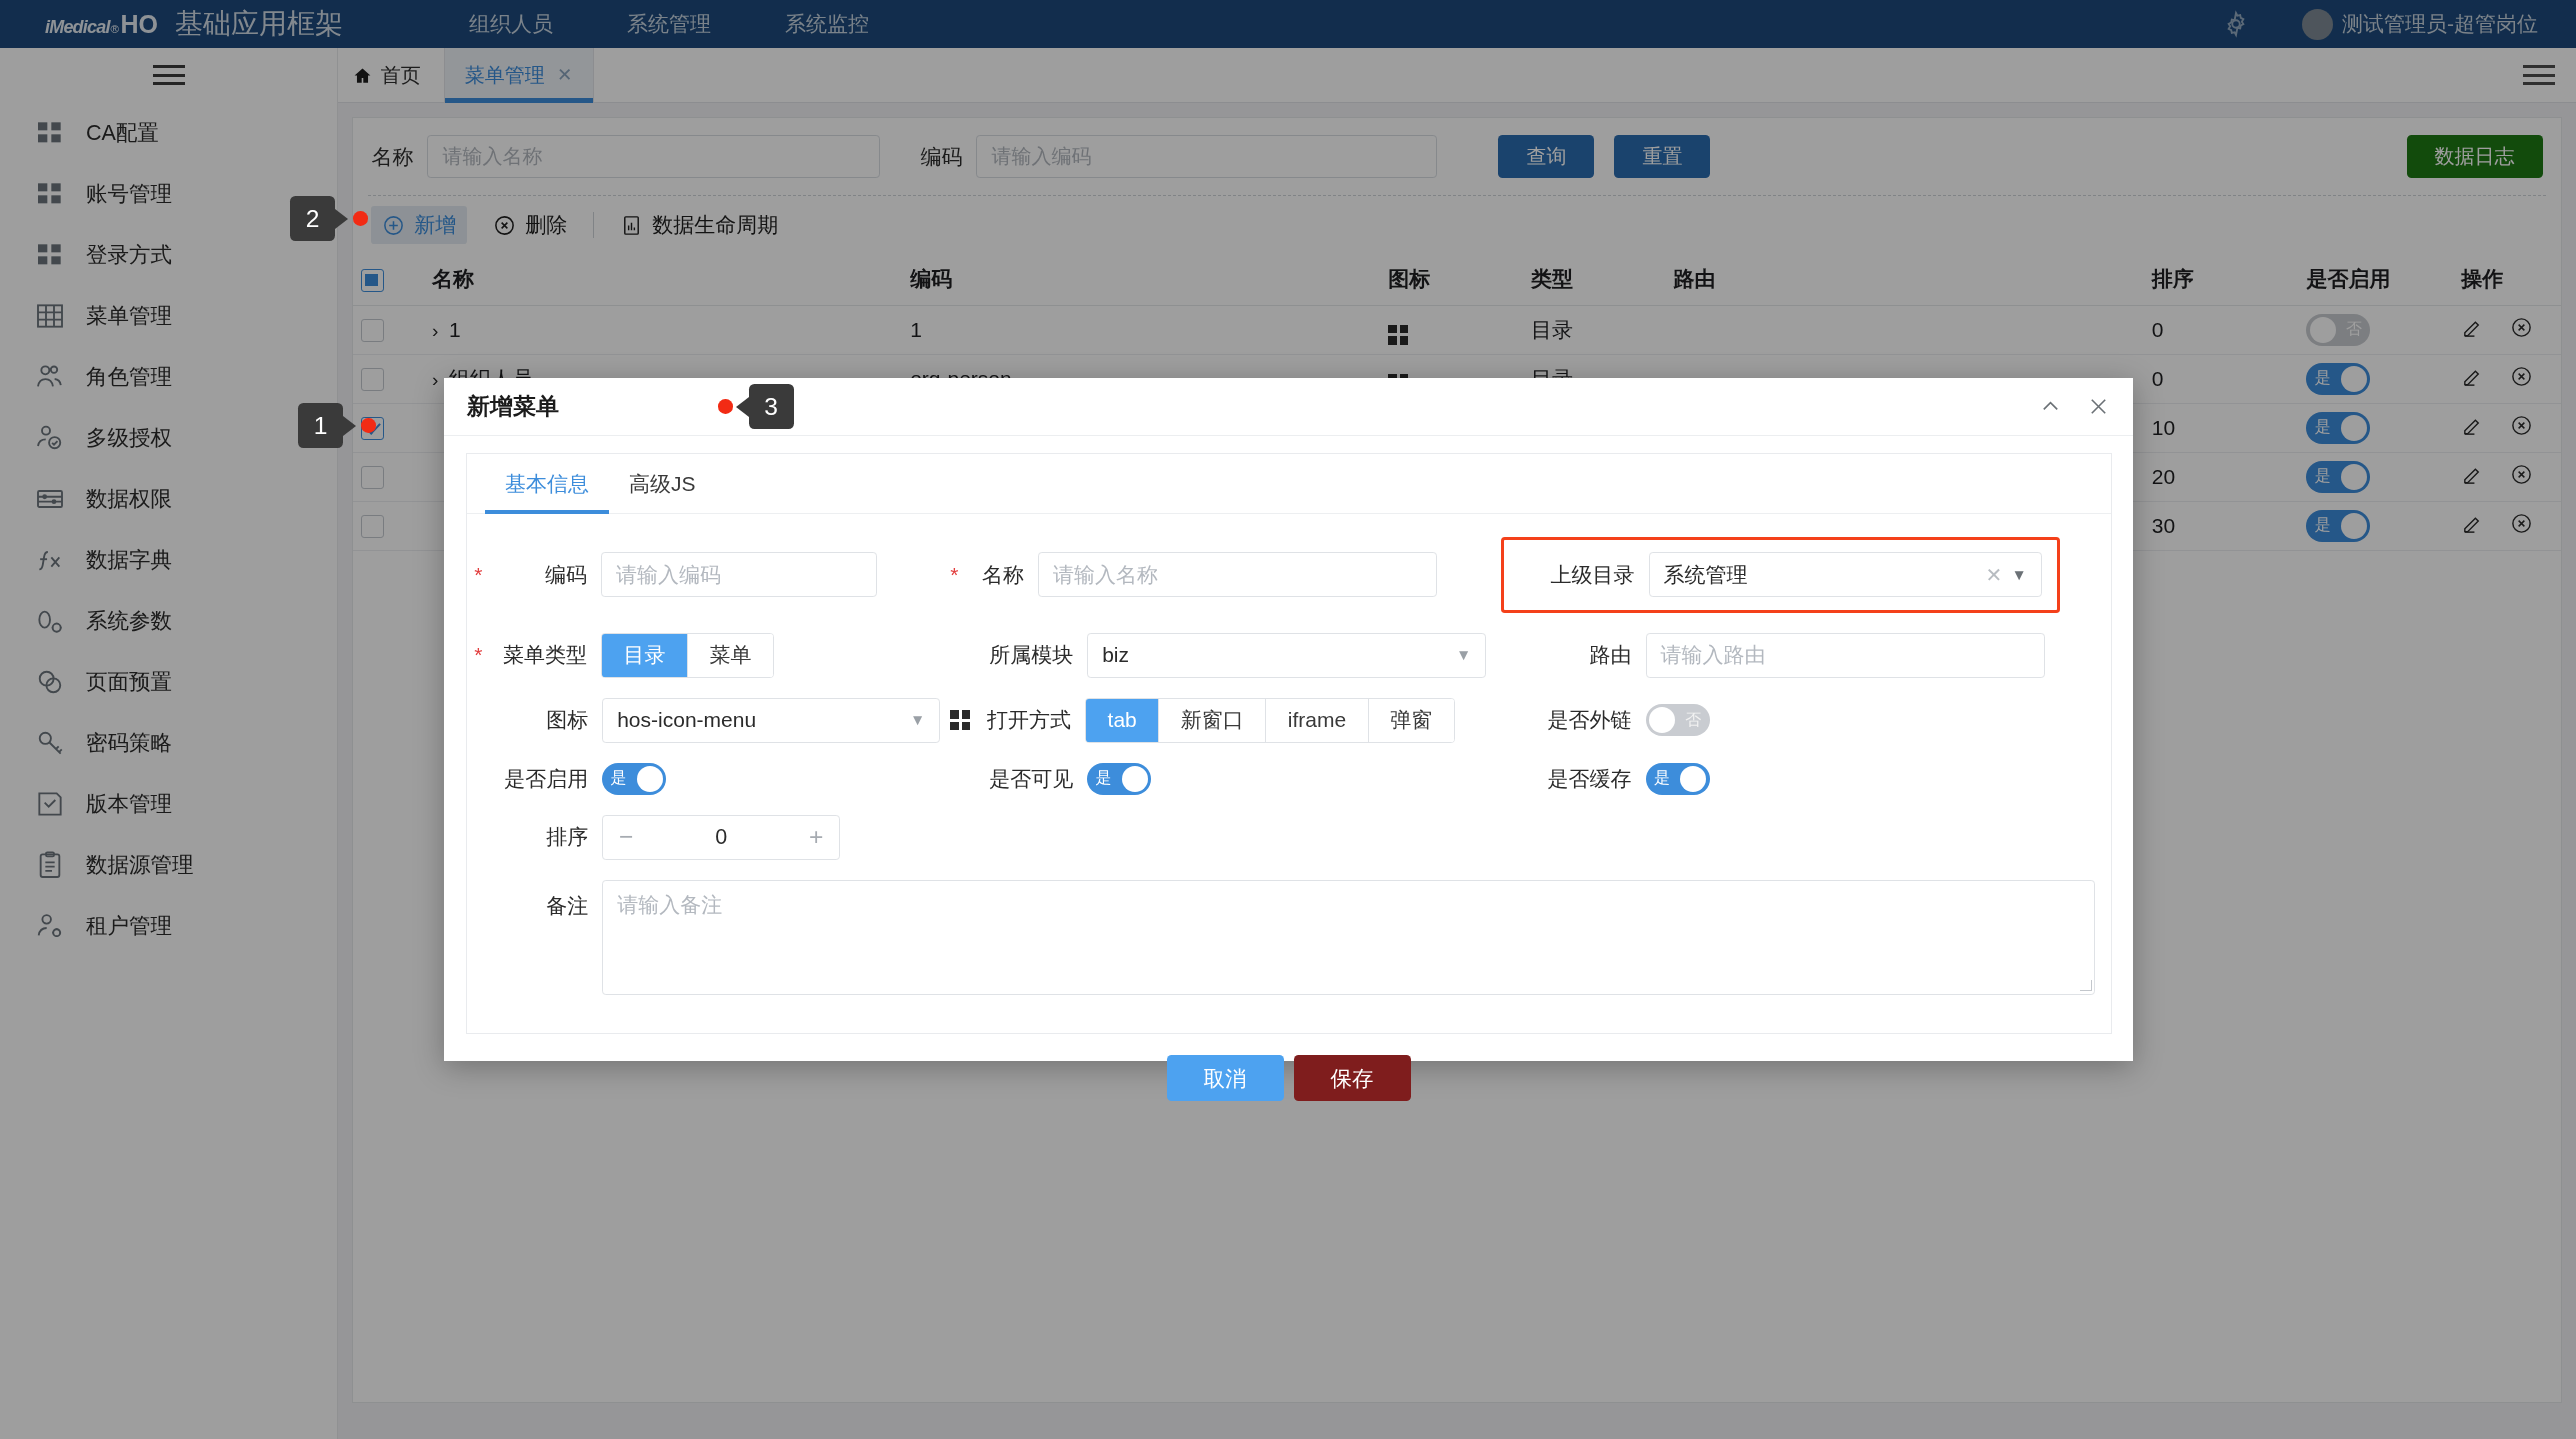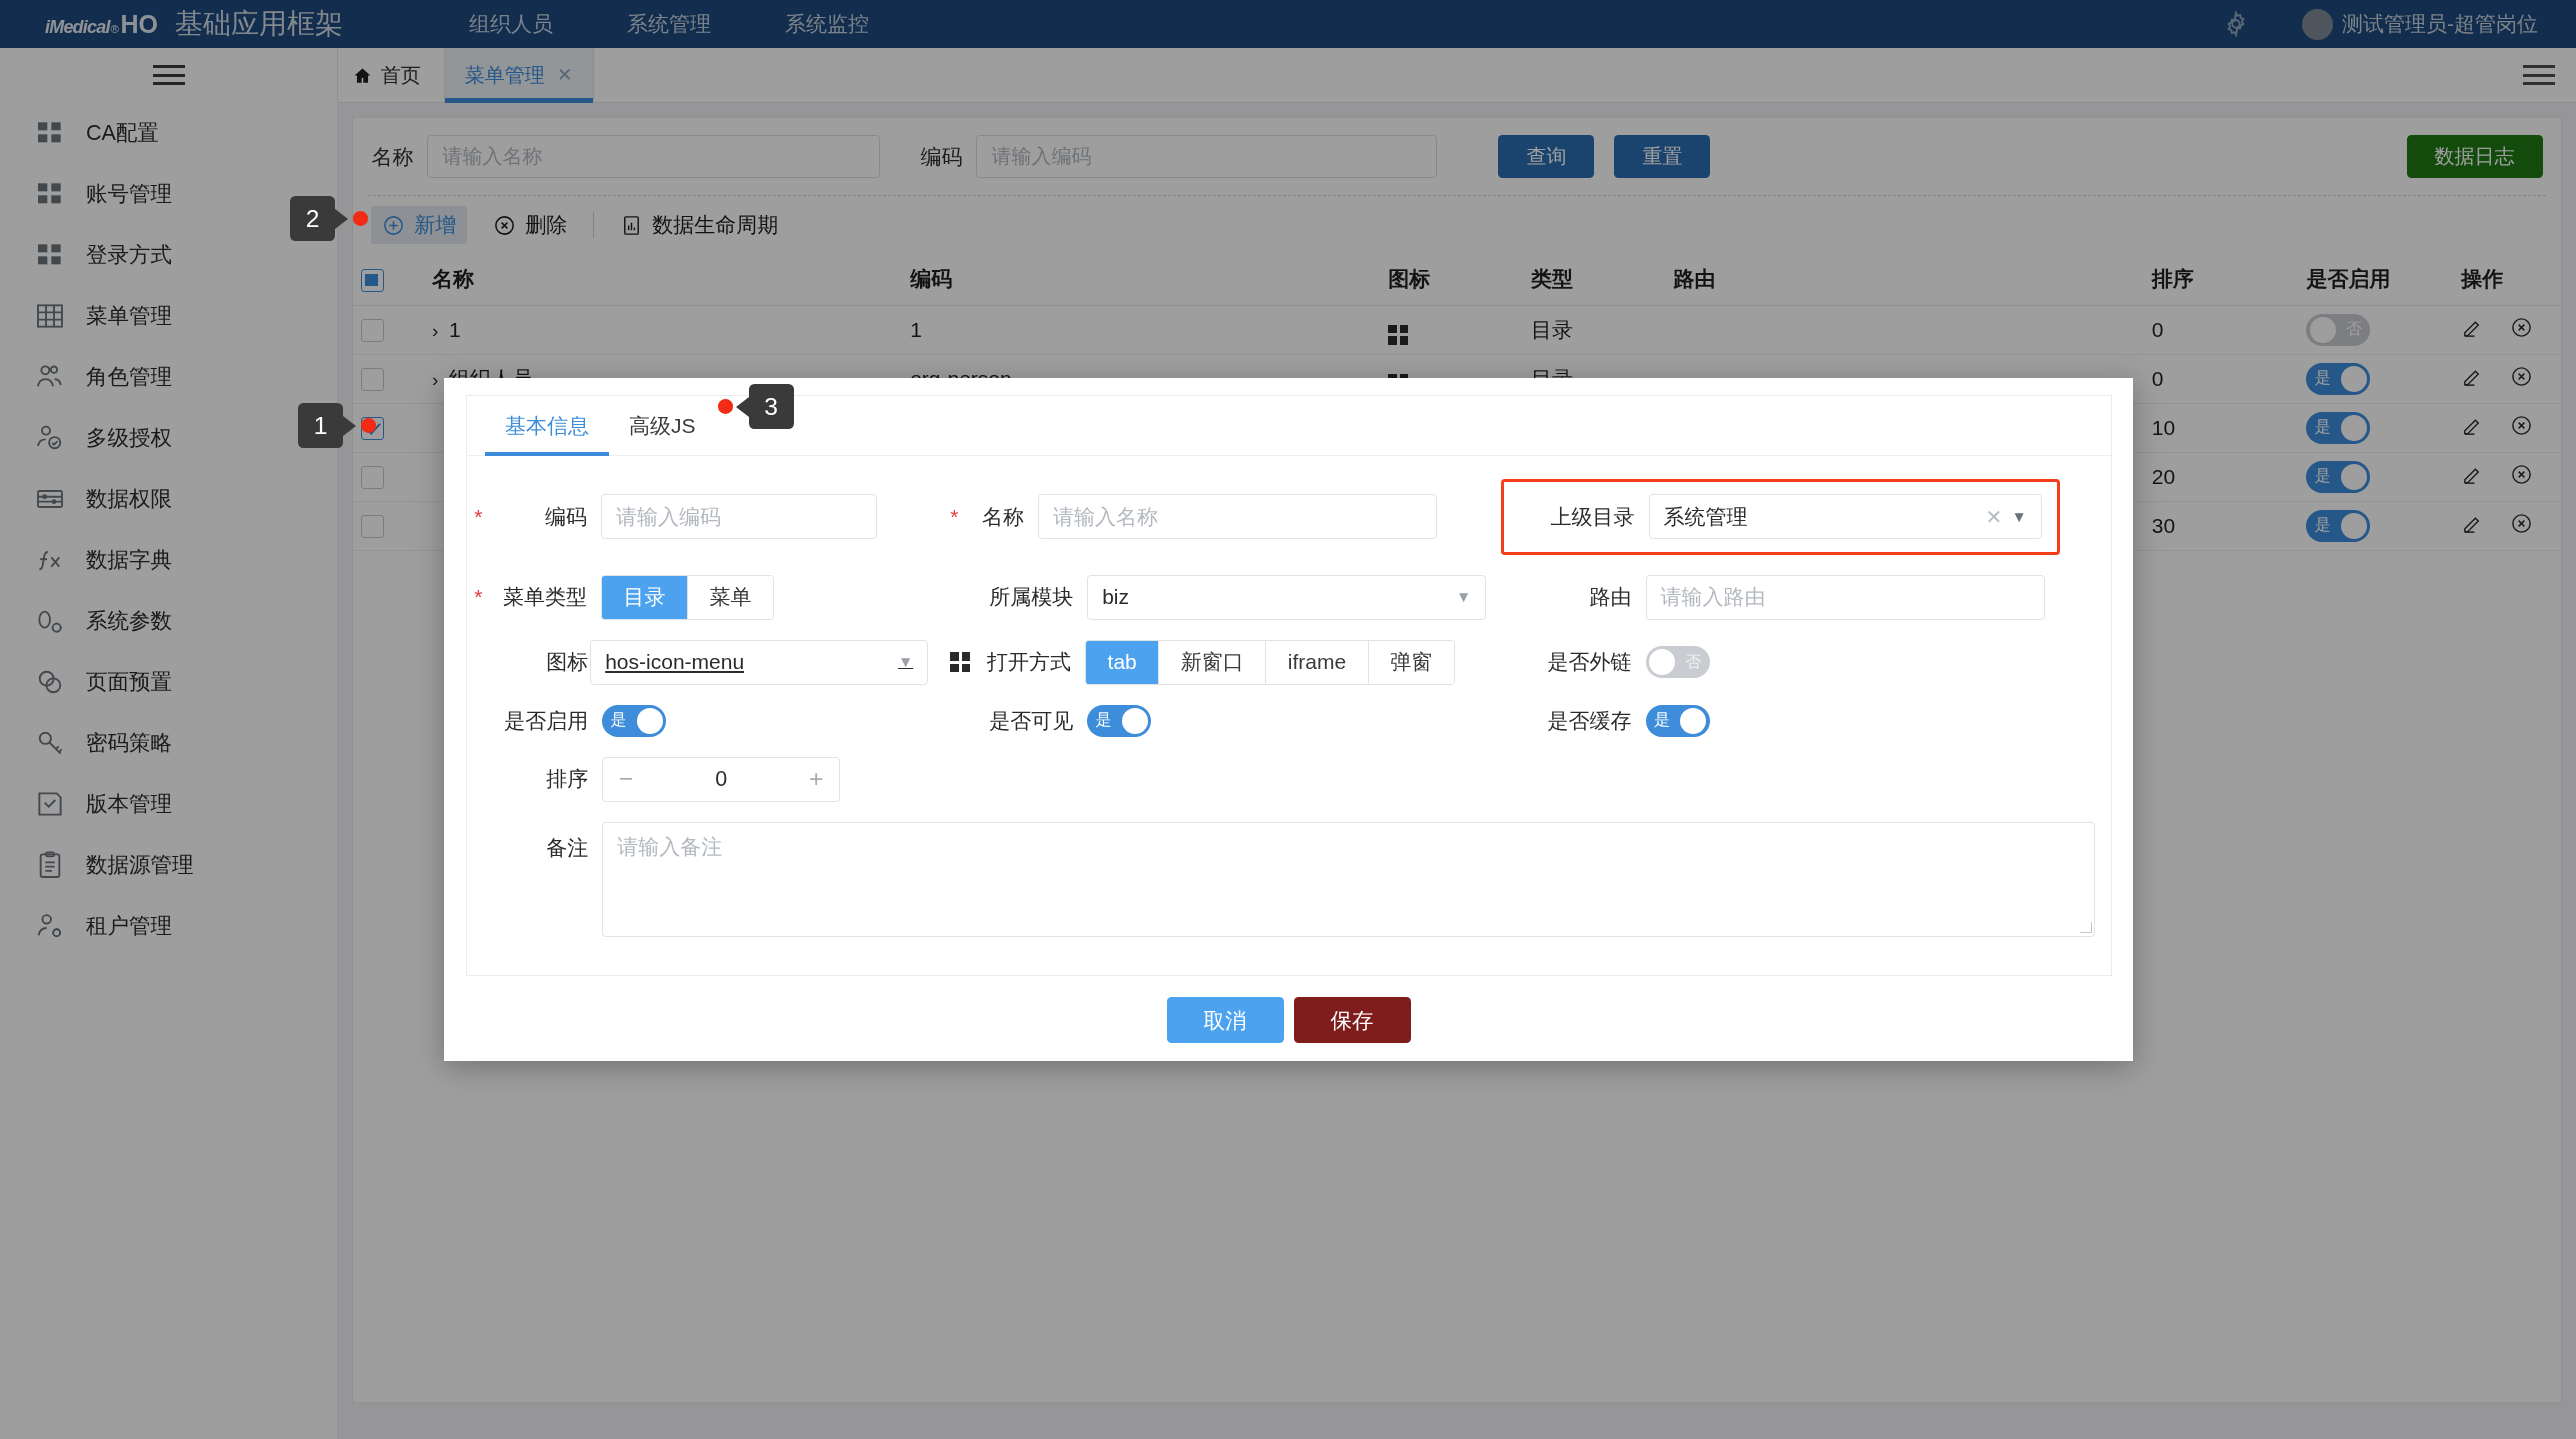--- a/index.html
+++ b/index.html
@@ -632,20 +632,31 @@
           </tr>
         </tbody>
       </table>
 
     </div>
   </div>
 
   <div class="scrim"></div>
 
   <div class="dialog">
+    <div class="dlg-head">
+      <div class="dlg-title">新增菜单</div>
+      <div class="dlg-ctrls">
+        <svg class="dlg-ctrl" viewBox="0 0 24 24" fill="none" stroke="#6b7176" stroke-width="1.7">
+            <path d="M5 15l7-7 7 7"></path>
+          </svg>
+        <svg class="dlg-ctrl" viewBox="0 0 24 24" fill="none" stroke="#6b7176" stroke-width="1.7">
+            <path d="M5 5l14 14M19 5L5 19"></path>
+          </svg>
+      </div>
+    </div>
 
     <div class="dlg-body">
       <div class="card">
 
         <div class="tabs2">
           <div class="tab2 active">基本信息</div>
           <div class="tab2">高级JS</div>
         </div>
 
         <div class="frm">
@@ -695,21 +706,21 @@
               <span class="flbl" style="width:115px;">路由</span>
               <div class="dlg-in" style="flex:1; margin-left:14px;">
                 <span>请输入路由</span>
               </div>
             </div>
           </div>
 
           <div class="frow">
             <div class="fcell" style="width:476px;">
               <span class="flbl" style="width:114px;">图标</span>
-              <div class="dlg-in filled" style="width:338px; margin-left:2px;text-decoration:underline;">
+              <div class="dlg-in filled" style="width:338px; margin-left:14px;">
                 <span>hos-icon-menu</span>
                 <span class="caret">▼</span>
               </div>
             </div>
             <div class="fcell" style="width:537px;">
               <span class="grid-ic" style="margin-right:17px;">
                   <span></span>
                   <span></span>
                   <span></span>
                   <span></span>

